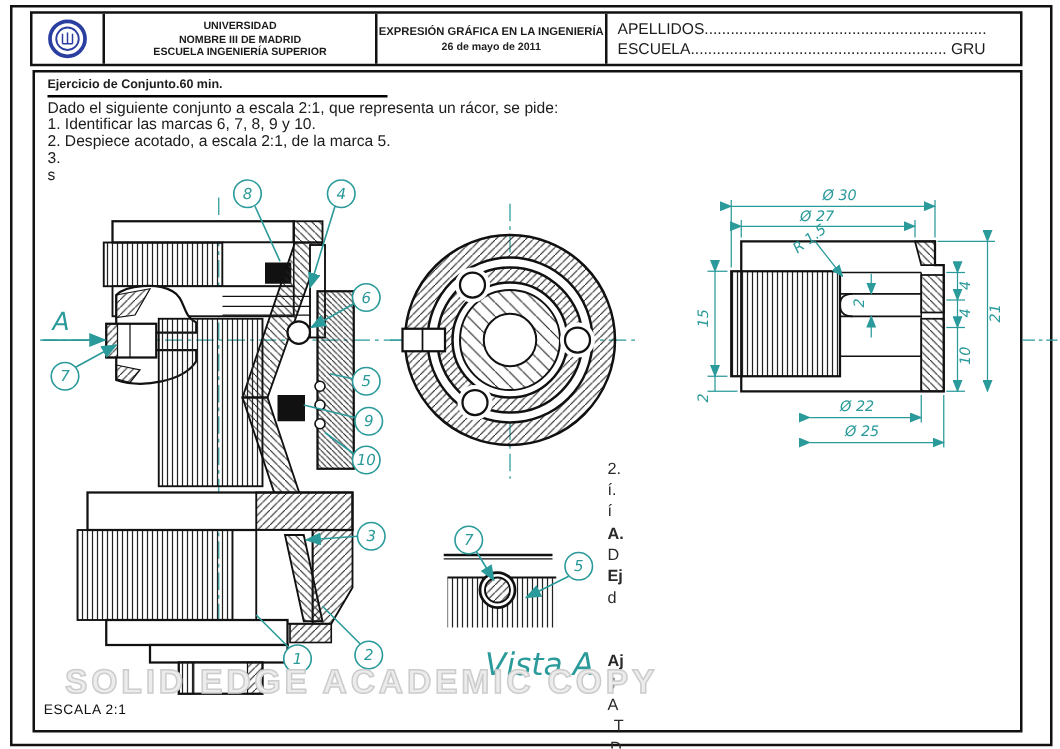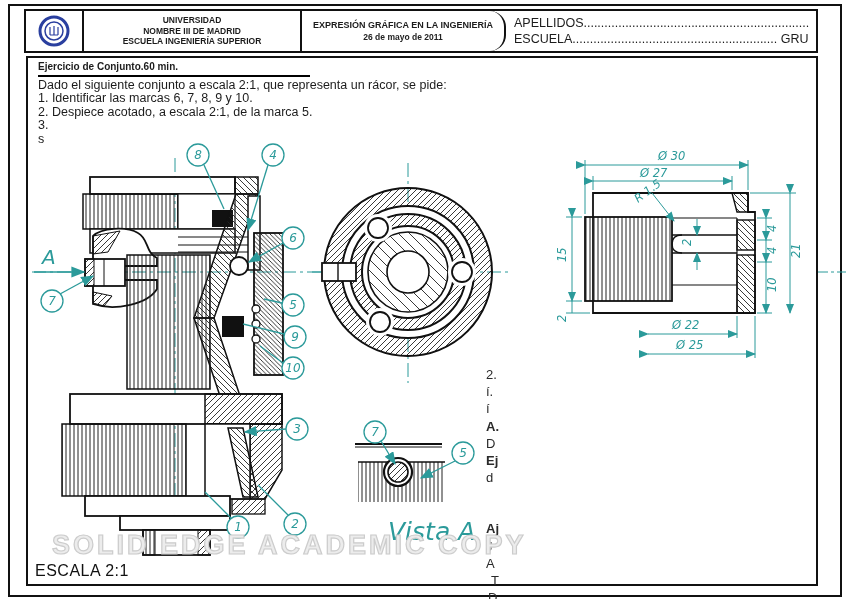--- a/index.html
+++ b/index.html
@@ -7,21 +7,21 @@
         font-family:"Liberation Sans",sans-serif;color:#1c1c1c;overflow:hidden;}
   .outer-frame{position:absolute;left:8px;top:4px;width:830px;height:589px;border:2px solid #111;}
   
   .hdr{position:absolute;left:24px;top:9px;width:794px;height:44px;border:2px solid #111;
        display:flex;box-sizing:border-box;}
   .hcell{border-right:2px solid #111;box-sizing:border-box;display:flex;flex-direction:column;
          justify-content:center;align-items:center;}
   .hcell:last-child{border-right:none;}
   .logo-cell{width:58px;}
   .uni-cell{width:218px;text-align:center;font-size:8.5px;font-weight:bold;line-height:10.5px;}
-  .course-cell{width:204px;text-align:center;font-size:9px;font-weight:bold;line-height:12px;border-radius:16px;}
+  .course-cell{width:184px;text-align:center;font-size:9px;font-weight:bold;line-height:12px;}
   .course-cell .date{font-weight:bold;font-size:8.5px;color:#222;}
   .names-cell{flex:1;align-items:flex-start;padding-left:8px;font-size:12.5px;line-height:16px;
               justify-content:center;}
   .names-row{white-space:nowrap;overflow:hidden;width:295px;}
   
   .content{position:absolute;left:26px;top:56px;width:792px;height:530px;border:2px solid #111;
            box-sizing:border-box;}
   
   .exercise{position:absolute;left:38px;top:60px;font-size:12.5px;line-height:13.5px;}
   .ex-title{font-weight:bold;font-size:10px;display:inline-block;width:272px;
@@ -30,21 +30,21 @@
   svg.drawing{position:absolute;left:0;top:0;}
   
   .side-col{position:absolute;left:486px;top:366px;font-size:13px;line-height:17.2px;color:#2a2a2a;}
   .side-col .b{font-weight:bold;}
   .side-col .gap{margin-top:34px;}
   
   .watermark{position:absolute;left:52px;top:530px;font-weight:bold;font-size:27px;
              letter-spacing:3px;color:#ececec;-webkit-text-stroke:1.2px #cccccc;
              pointer-events:none;white-space:nowrap;}
   
-  .escala{position:absolute;left:35px;top:562px;font-size:16px;letter-spacing:0.5px;color:#111;}
+  .escala{position:absolute;left:35px;top:562px;font-size:11px;letter-spacing:0.5px;color:#111;}
 </style>
 </head>
 <body>
 
 <div class="page">
   <div class="outer-frame"></div>
 
   <div class="hdr">
     <div class="hcell logo-cell">
       <svg width="34" height="34" viewBox="0 0 34 34">

